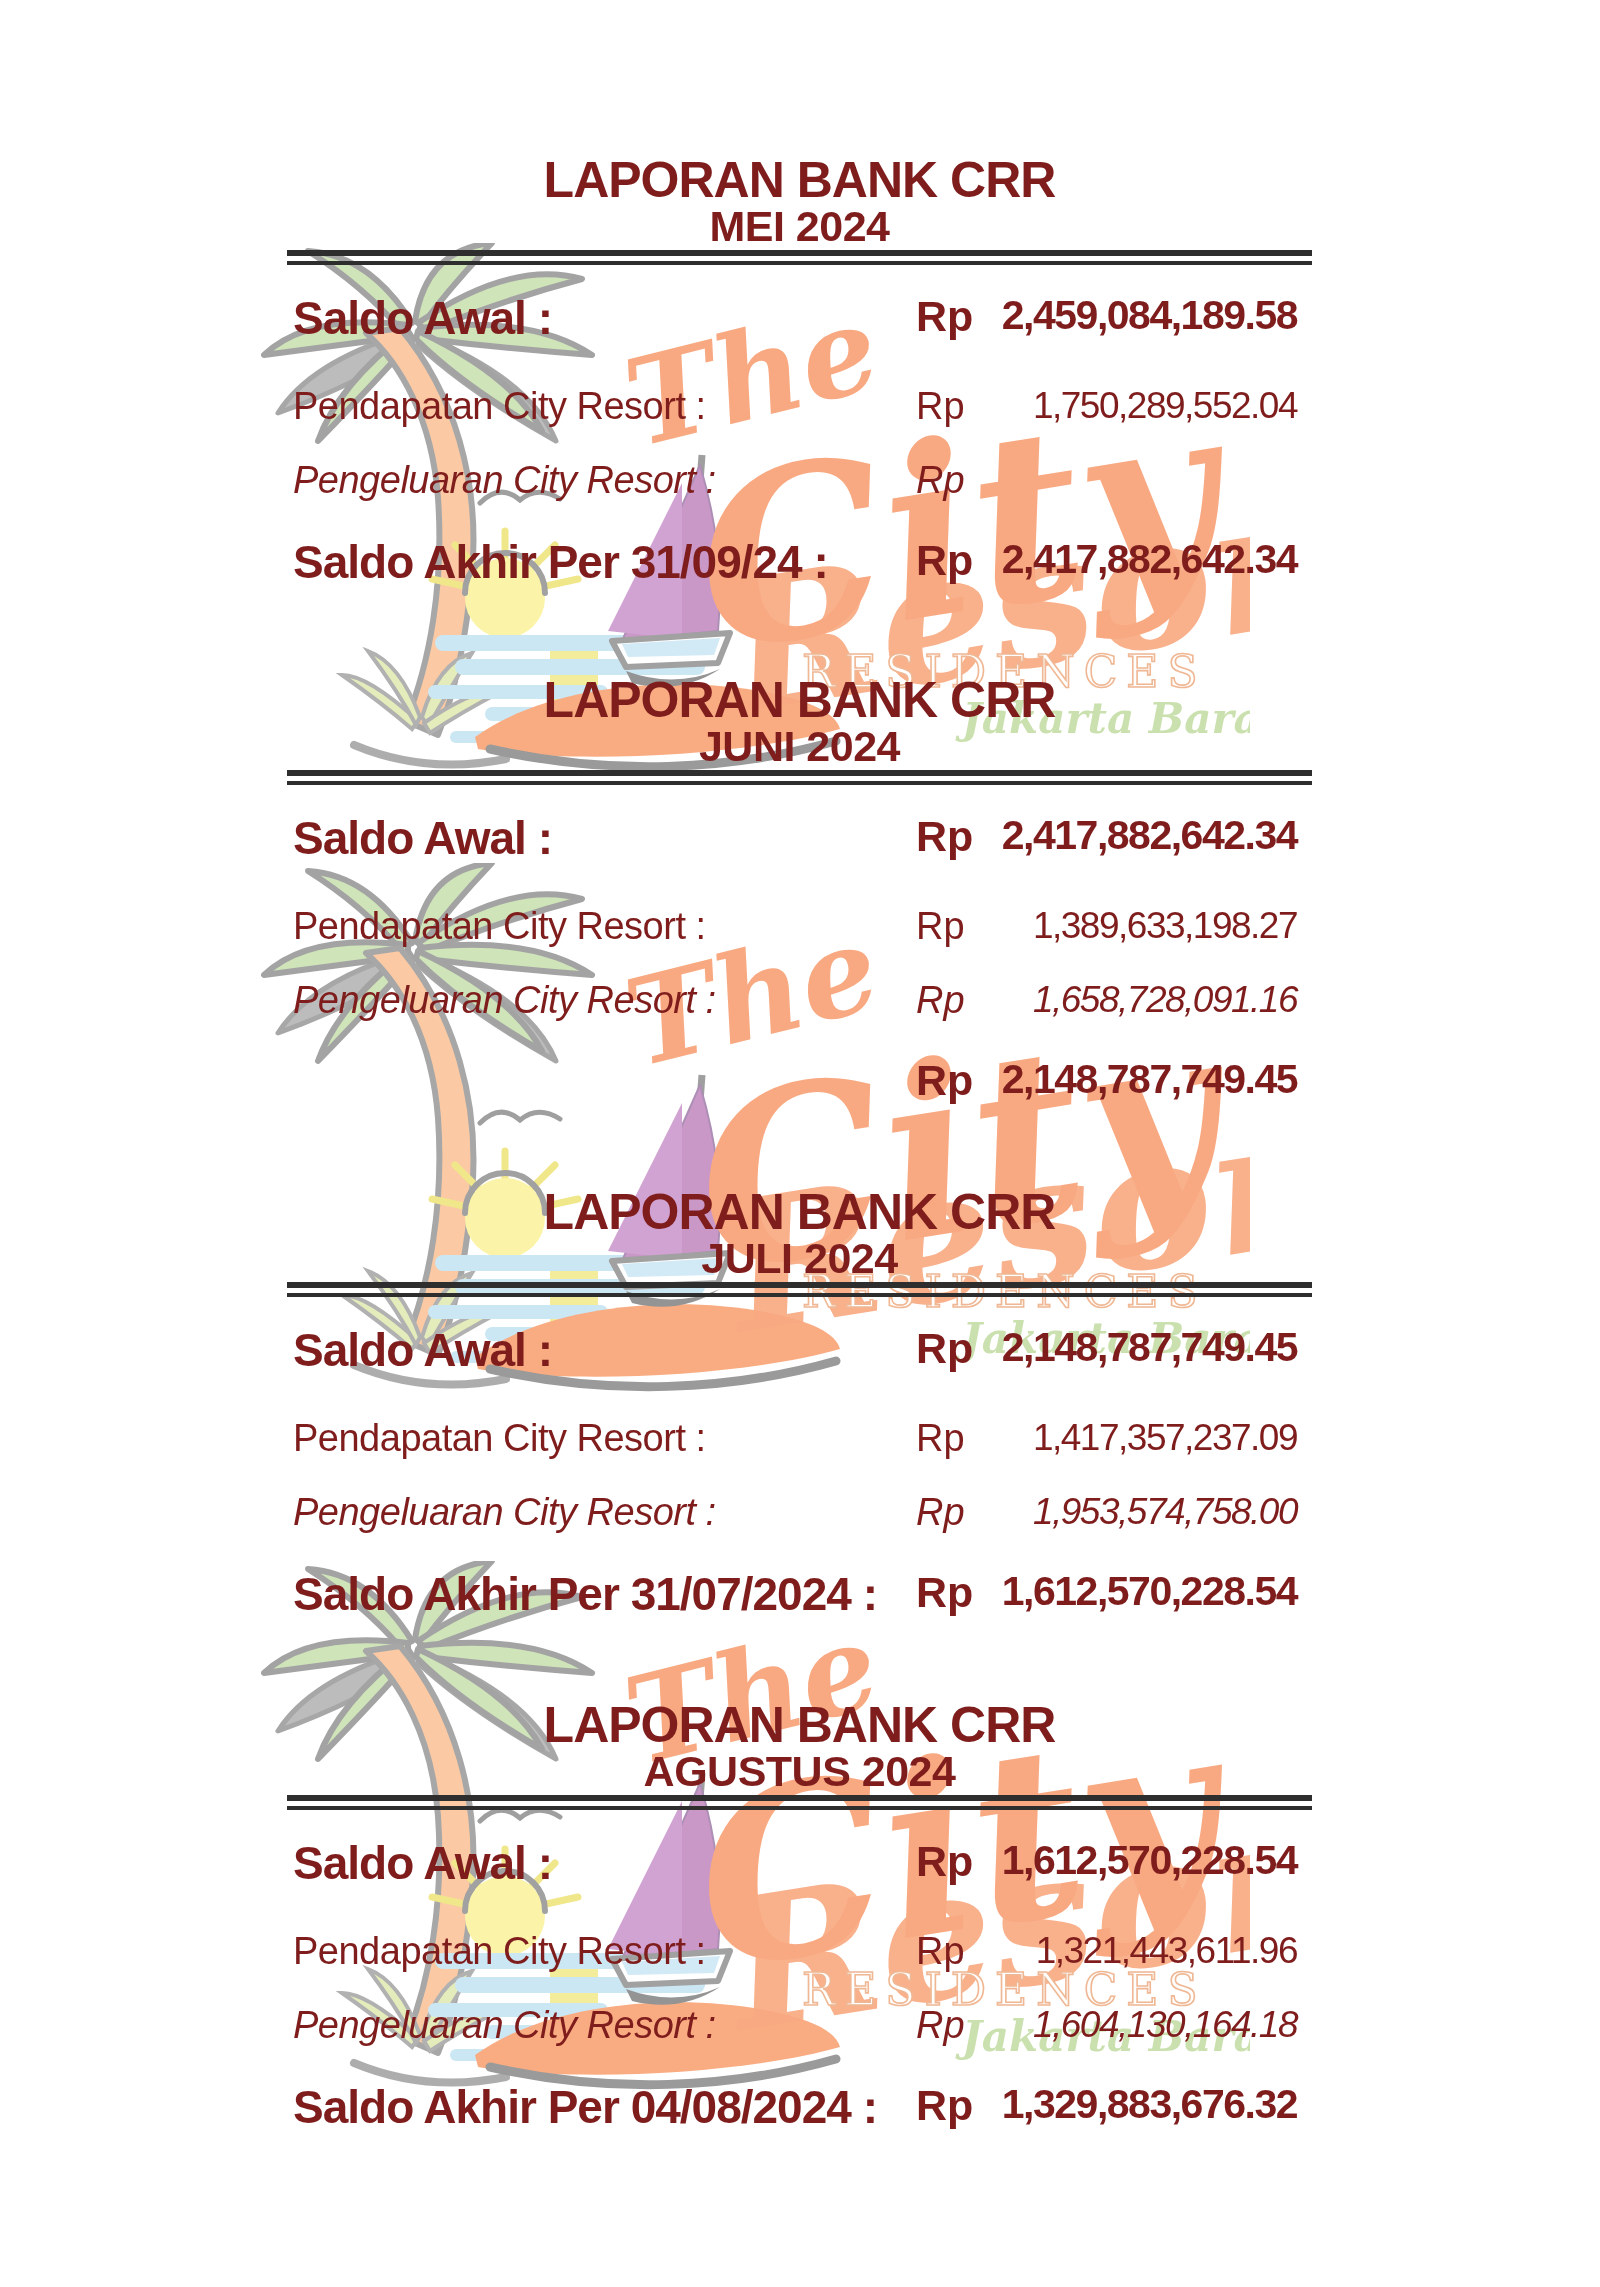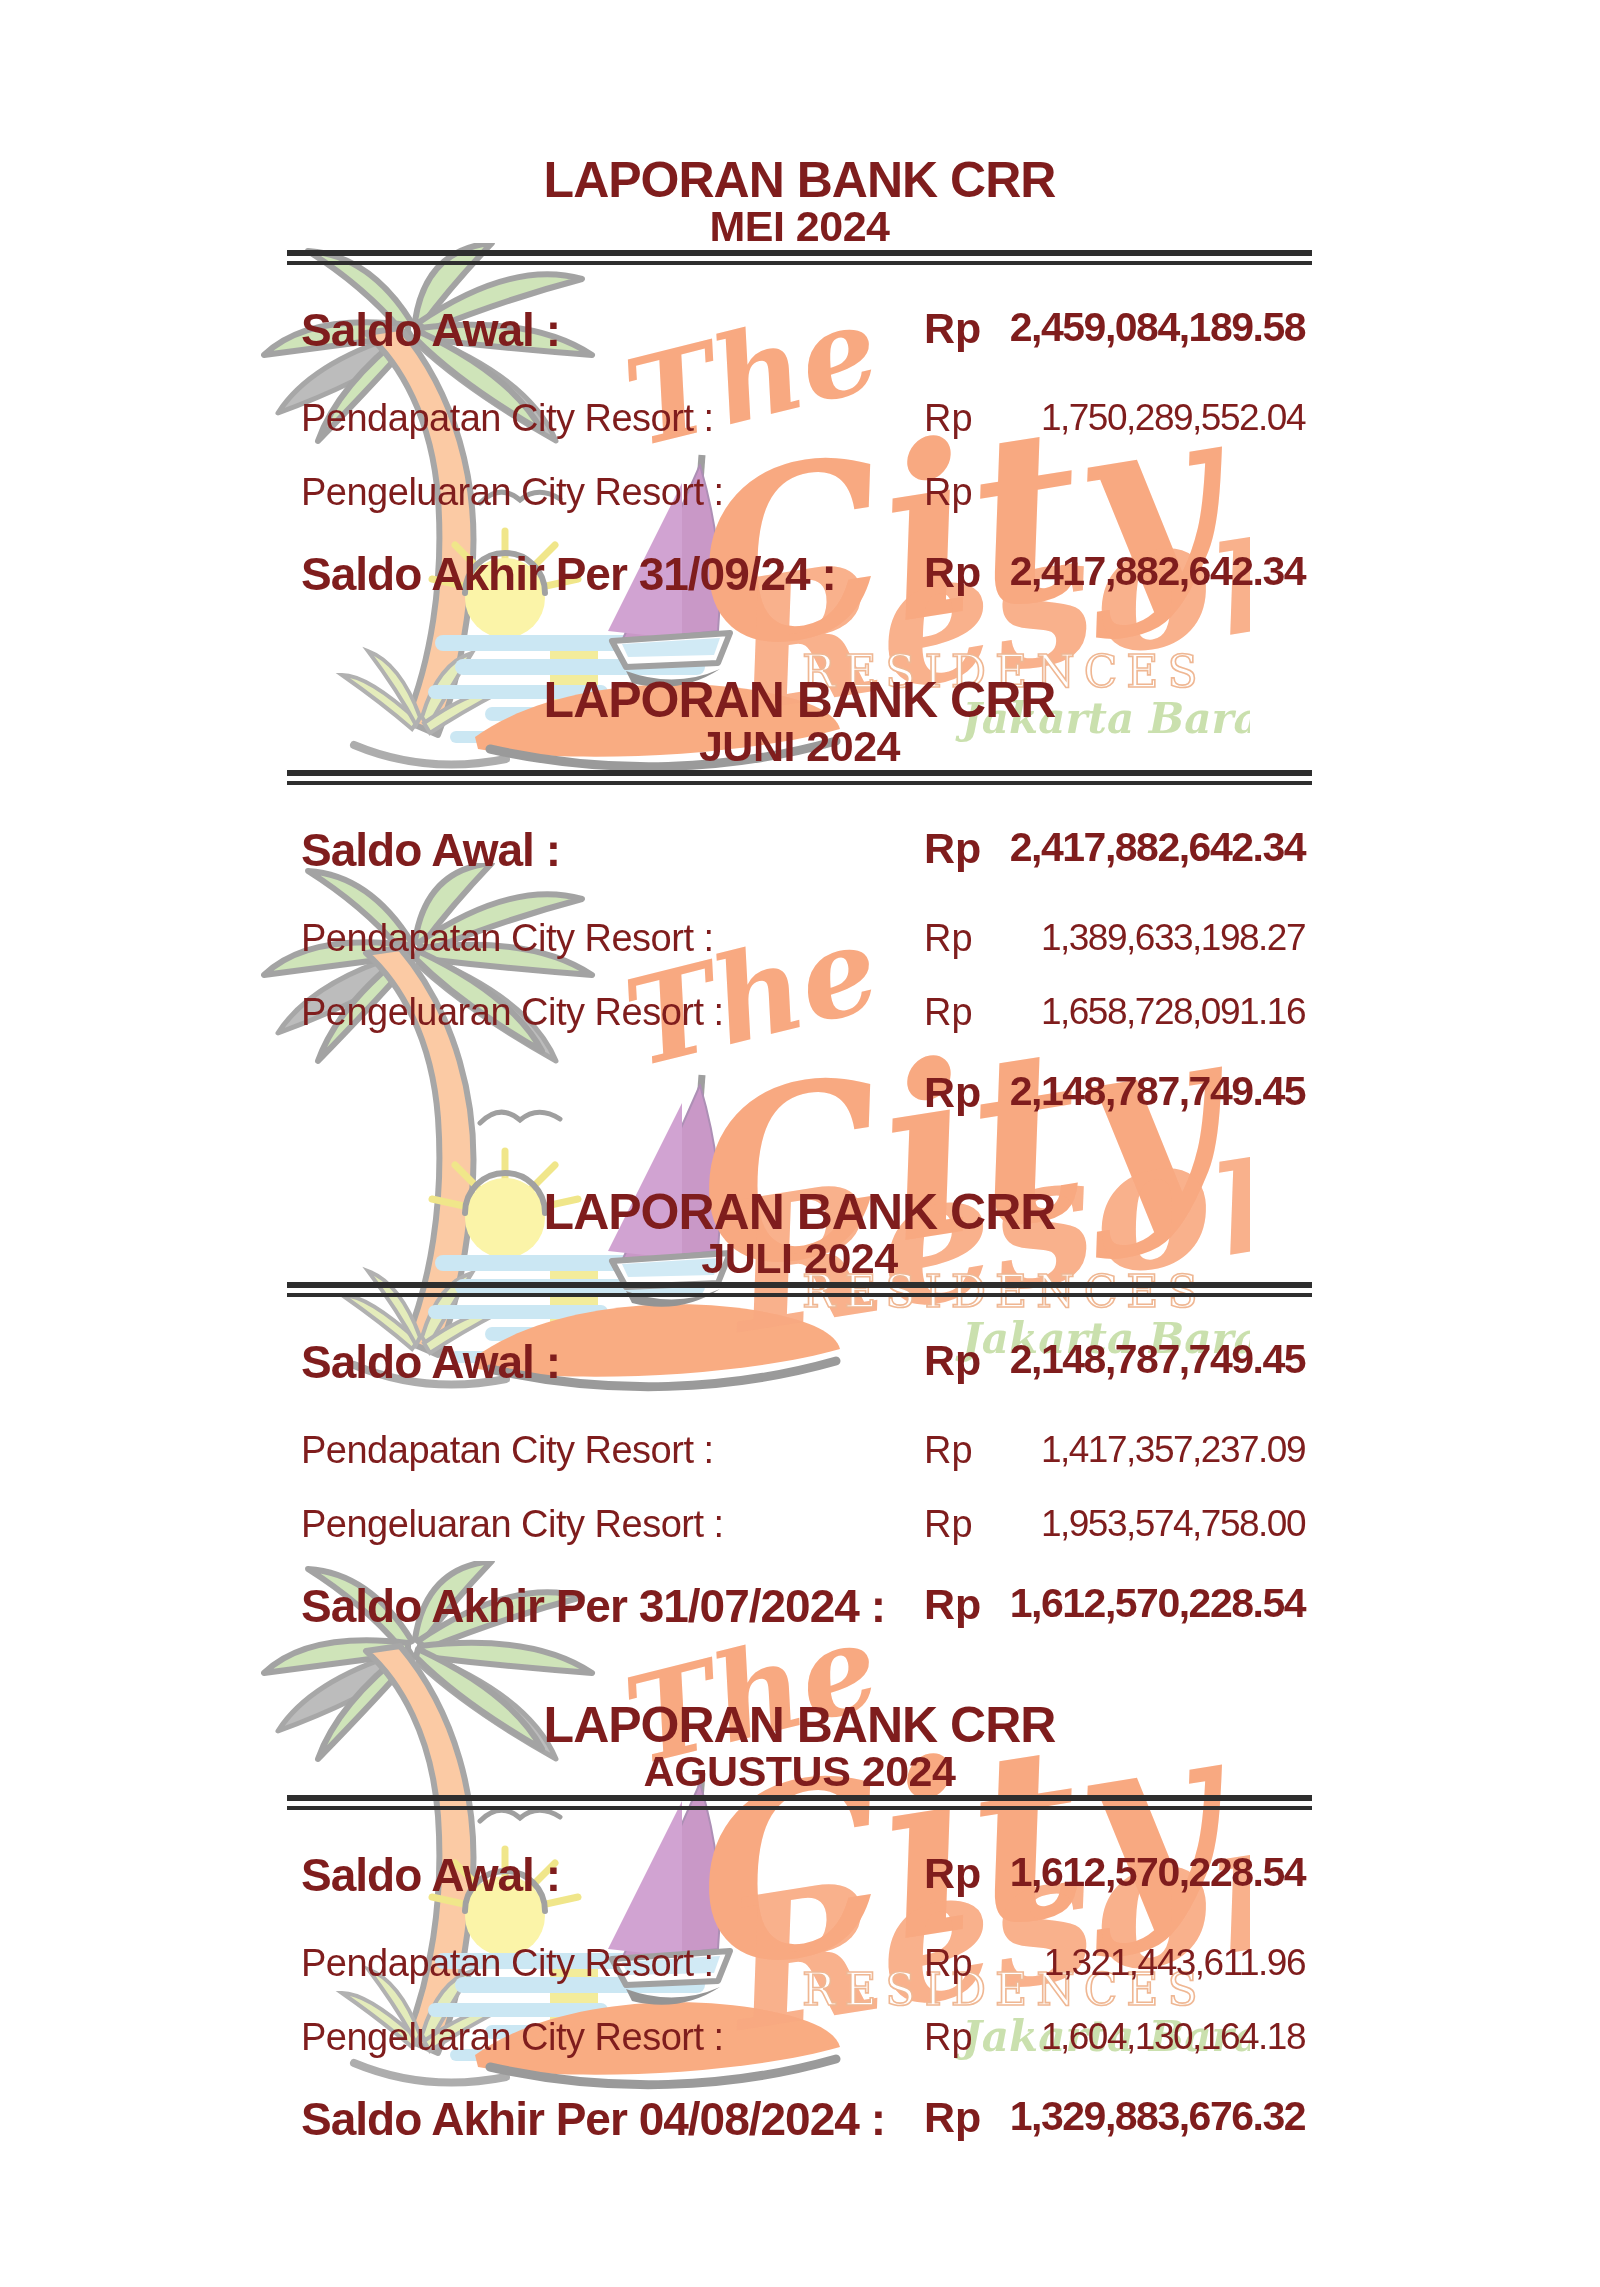--- a/index.html
+++ b/index.html
@@ -51,24 +51,24 @@
     font-size:43px; font-weight:bold; letter-spacing:-0.5px;
     line-height:1; white-space:nowrap;
   }
   .rule {
     position:absolute; top:95px; left:0; width:100%;
     height:5px;
     border-top:6px solid #2e2e2e;
     border-bottom:4px solid #2e2e2e;
   }
 
-  .row { position:absolute; left:12px; width:100%; height:50px; line-height:1;margin-top:12px; }
+  .row { position:absolute; left:4px; width:100%; height:50px; line-height:1; }
   .row-awal        { top:140px; }
   .row-pendapatan  { top:232px; }
-  .row-pengeluaran { top:306px; }
+  .row-pengeluaran { top:306px;font-style:italic; }
   .row-akhir       { top:384px; }
 
   .row .label {
     position:absolute; left:2px; top:0;
     font-size:38px; letter-spacing:-0.5px; white-space:nowrap;
   }
   .row .rp {
     position:absolute; left:625px; top:0;
     font-size:38px; white-space:nowrap;
   }

